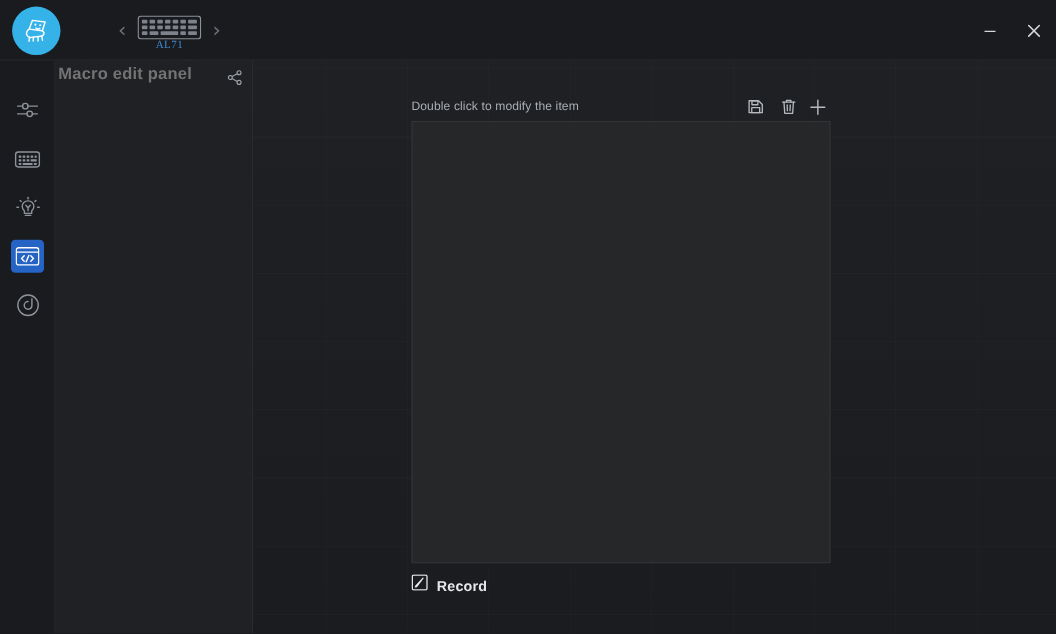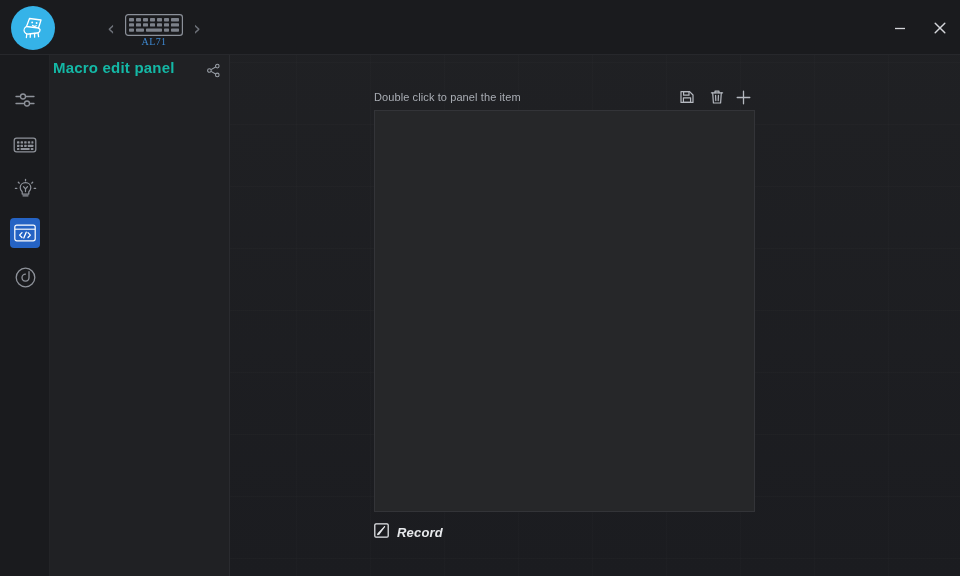--- a/index.html
+++ b/index.html
@@ -152,21 +152,21 @@
     position: absolute;
     left: 50px; top: 55px;
     width: 180px; height: 30px;
     z-index: 6;
   }
   .panel-title .t {
     position: absolute;
     left: 3px; top: 4px;
     font-size: 15px;
     font-weight: bold;
-    color: #14b8a6;
+    color: #737373;
     letter-spacing: .2px;
     white-space: nowrap;
   }
   .share-btn {
     position: absolute;
     left: 153px; top: 5px;
     width: 20px; height: 20px;
     display: flex;
     align-items: center;
     justify-content: center;
@@ -236,21 +236,20 @@
   .record-btn {
     position: absolute;
     left: 144px; top: 465px;
     height: 24px;
     display: flex;
     align-items: center;
     gap: 8px;
     color: #e6e8eb;
     cursor: pointer;
     user-select: none;
-    font-style: italic;
   }
   .record-btn .rlabel {
     font-size: 13px;
     font-weight: bold;
     letter-spacing: .2px;
   }
 </style>
 </head>
 <body>
 
@@ -472,21 +471,21 @@
       <svg width="16" height="16" viewBox="0 0 16 16">
         <path d="M8 2.4 L8 13.6 M2.4 8 L13.6 8" stroke="currentColor" stroke-width="1.25" fill="none" stroke-linecap="round"></path>
       </svg>
     </div>
   </div>
 
   <div class="macro-list"></div>
 
   <div class="main">
 
-    <div class="hint">Double click to panel the item</div>
+    <div class="hint">Double click to modify the item</div>
 
     <div class="act-btn" style="left:446px">
       <svg width="16" height="16" viewBox="0 0 16 16">
         <g stroke="currentColor" stroke-width="1.2" fill="none" stroke-linejoin="round">
           <path d="M2 2.6 L10.6 2.6 L14 6 L14 13.4 L2 13.4 Z"></path>
           <rect x="4.6" y="2.6" width="5.4" height="3.6"></rect>
           <rect x="4.4" y="8.8" width="7.2" height="4.6"></rect>
         </g>
       </svg>
     </div>

